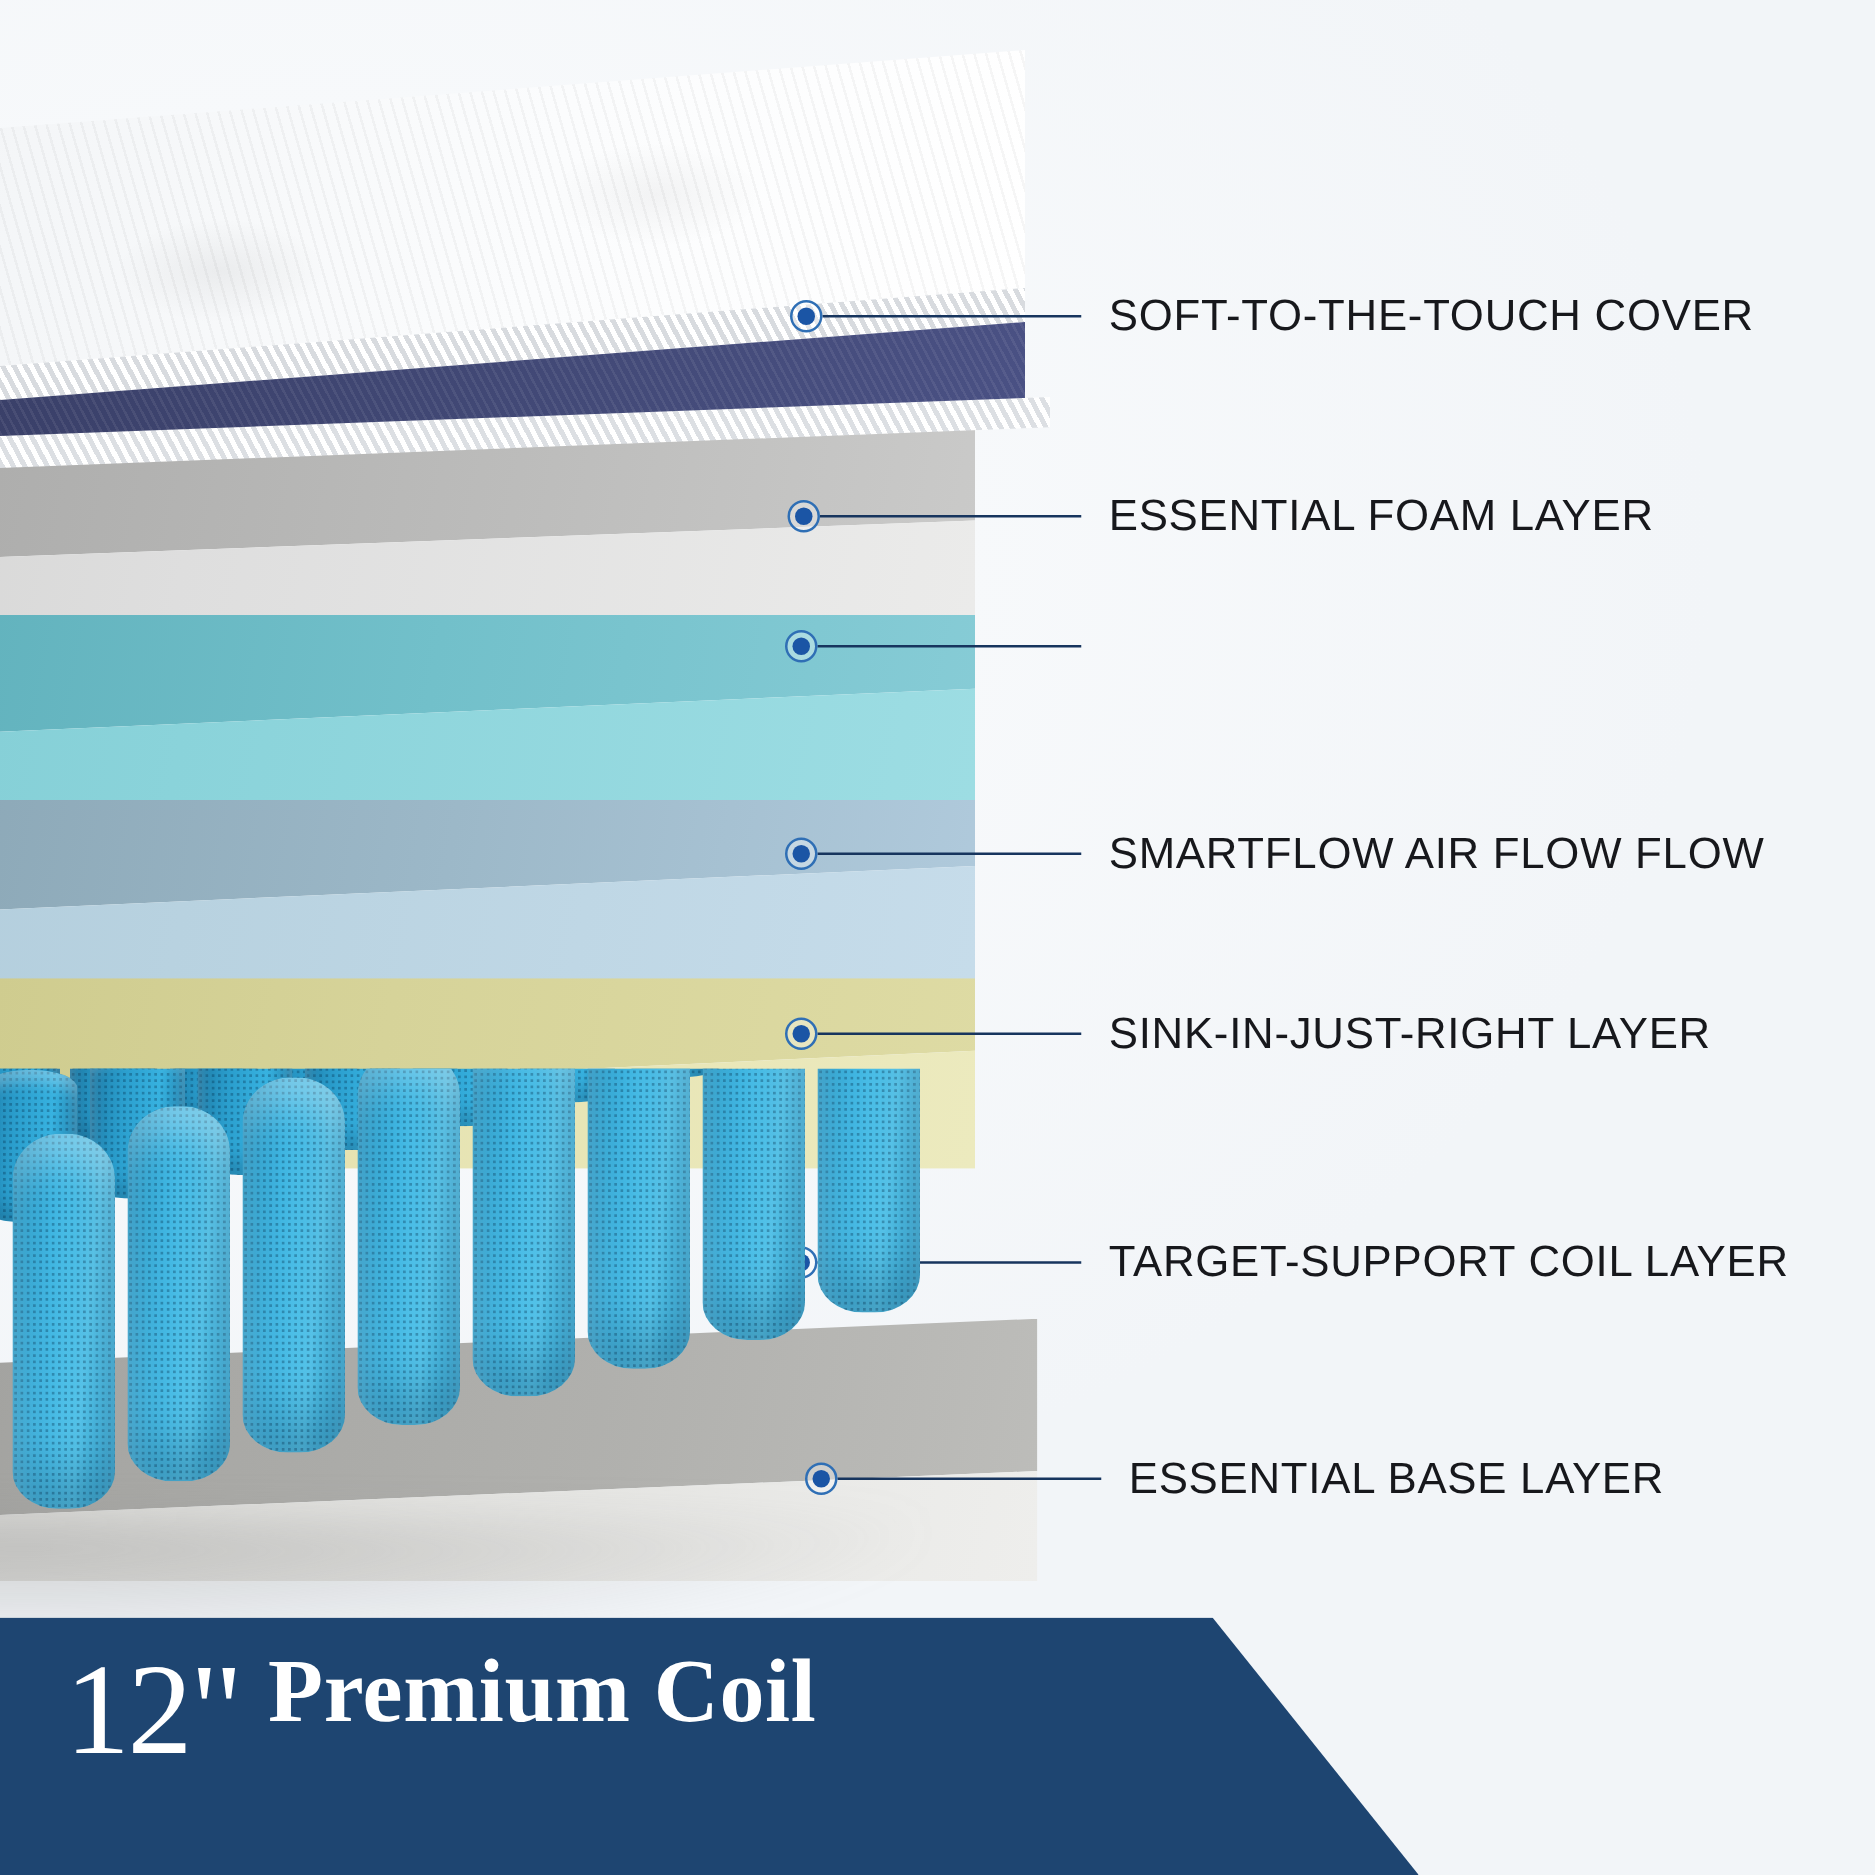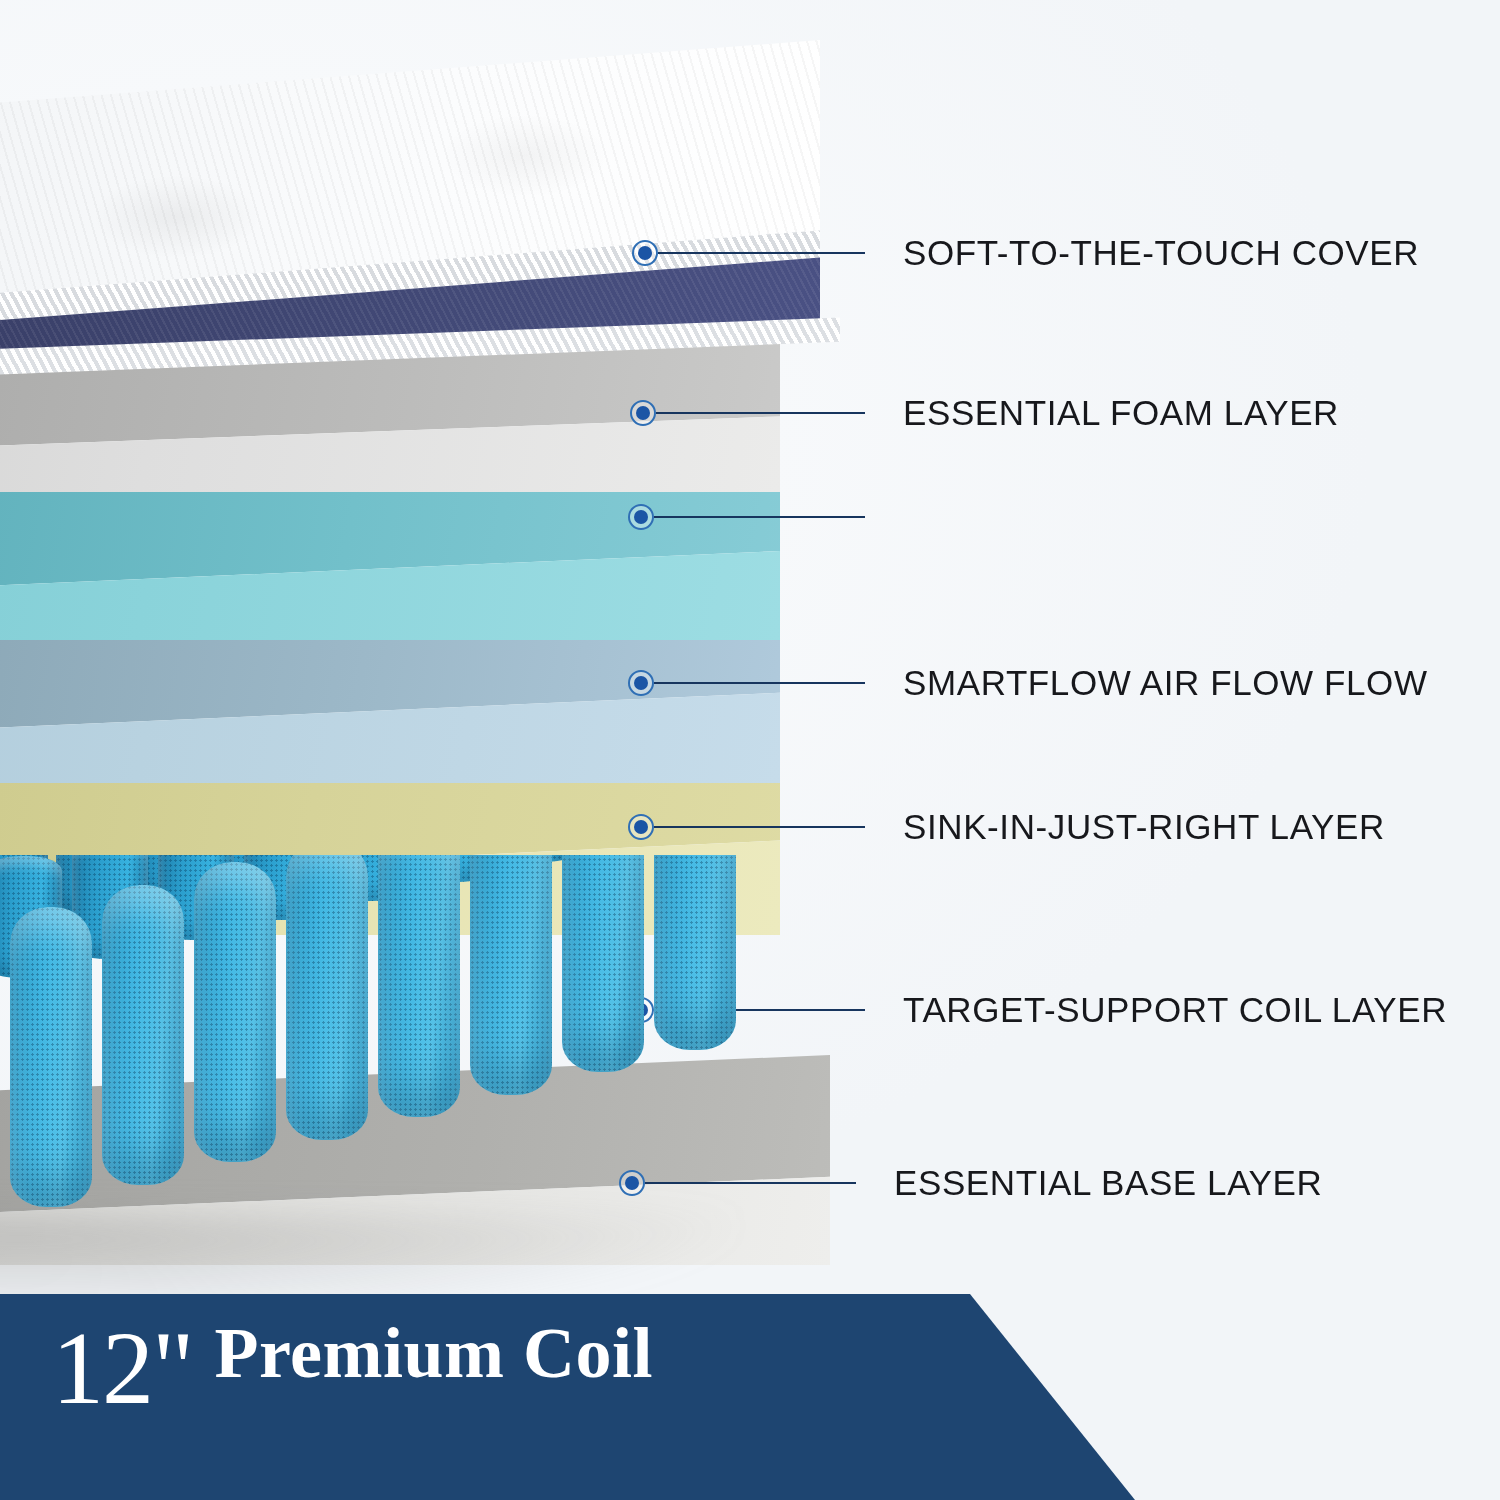--- a/index.html
+++ b/index.html
@@ -32,21 +32,21 @@
     position:absolute;left:0;top:0;width:26px;height:26px;border-radius:50%;
     background:rgba(255,255,255,.34);
     border:2px solid #2f6fb5;box-sizing:border-box;
   }
   .dot-inner{
     position:absolute;left:6px;top:6px;width:14px;height:14px;border-radius:50%;
     background:#1b55a5;
   }
   .leader{height:2px;background:#17355e;flex:0 0 auto;}
   .lbl{
-    margin-left:38px;color:#17181c;
+    margin-left:22px;color:#17181c;
     font-size:35px;letter-spacing:.6px;line-height:1.28;
     font-weight:400;white-space:pre-line;
     font-family:"Liberation Sans", sans-serif;
     font-stretch:condensed;
   }
 
   
   .coil{position:absolute;border-radius:46% 46% 44% 44%/12% 12% 10% 10%;}
 </style>
 </head>
@@ -187,21 +187,21 @@
 
   <div class="callout" style="left:628px;top:988px;">
     <span class="dot-wrap">
       <span class="dot-outer"></span>
         <span class="dot-inner"></span>
     </span>
     <span class="leader" style="width:211px;"></span>
     <span class="lbl">TARGET-SUPPORT COIL LAYER</span>
   </div>
 
-  <div class="callout" style="left:619px;top:1161px;">
+  <div class="callout" style="left:644px;top:1161px;">
     <span class="dot-wrap">
       <span class="dot-outer"></span>
         <span class="dot-inner"></span>
     </span>
     <span class="leader" style="width:211px;"></span>
     <span class="lbl">ESSENTIAL BASE LAYER</span>
   </div>
 
   <div style="position:absolute;left:0;top:1294px;width:1135px;height:206px;
               background:#1e4571;

